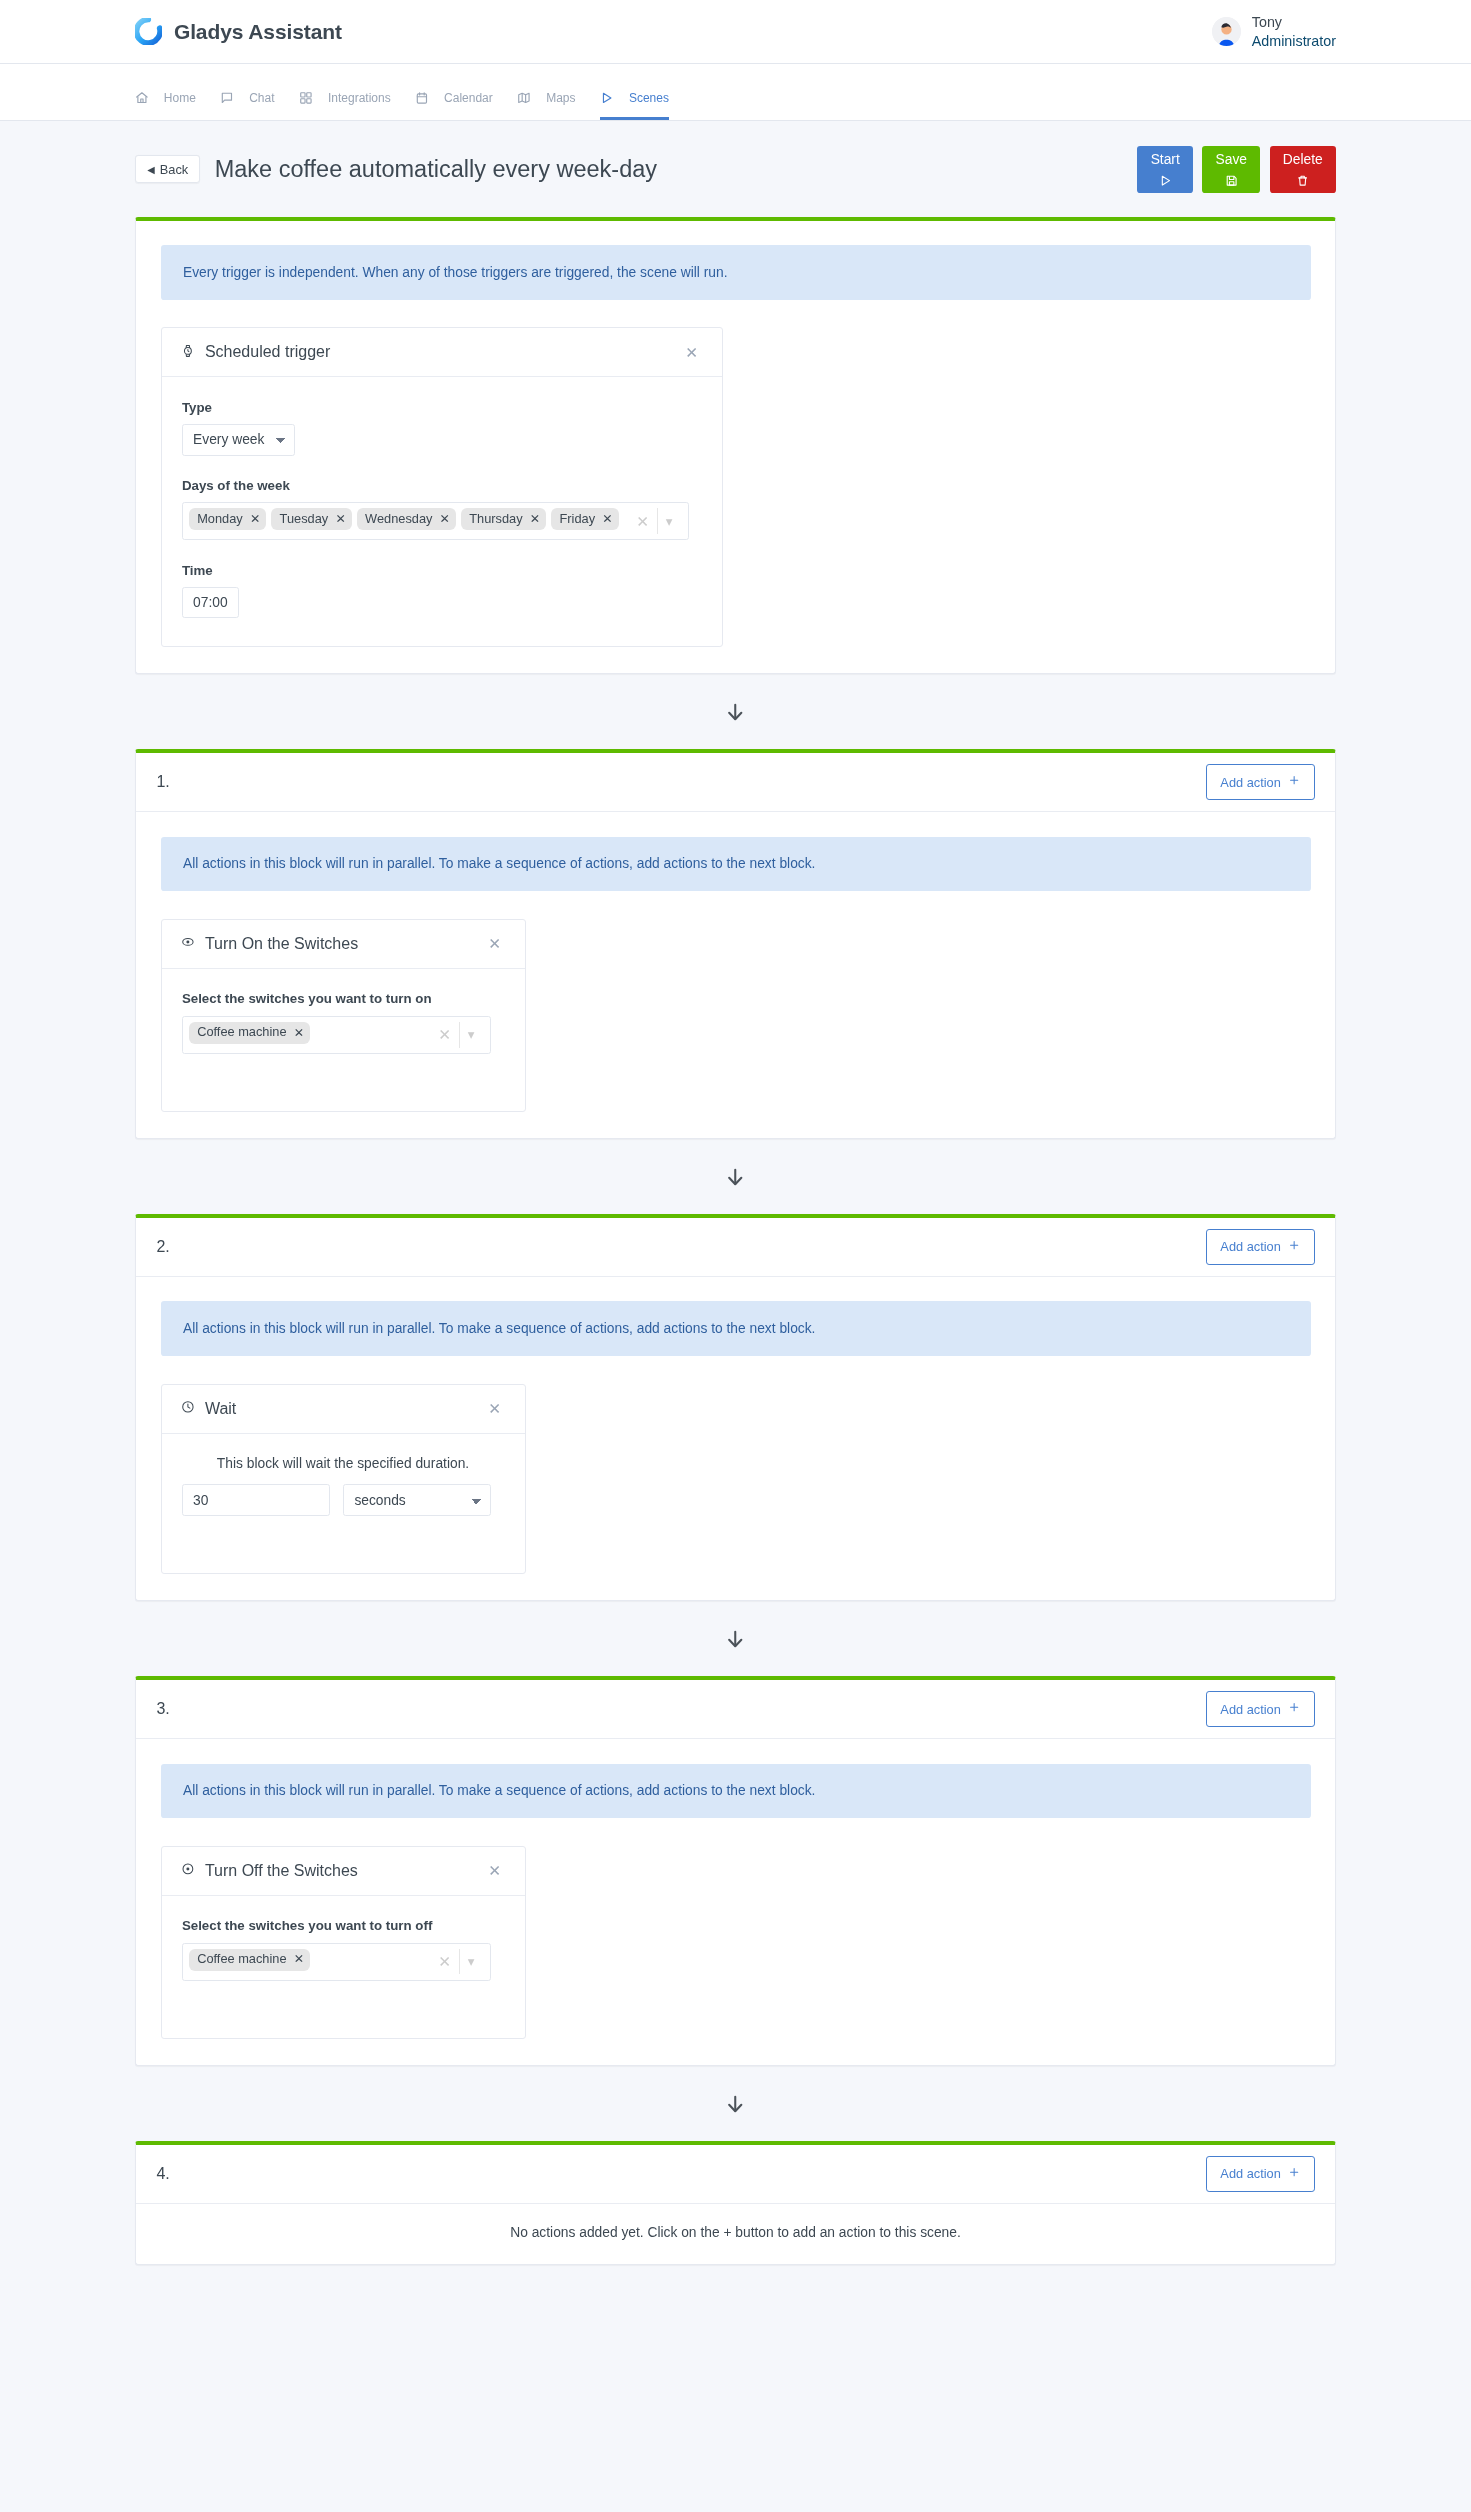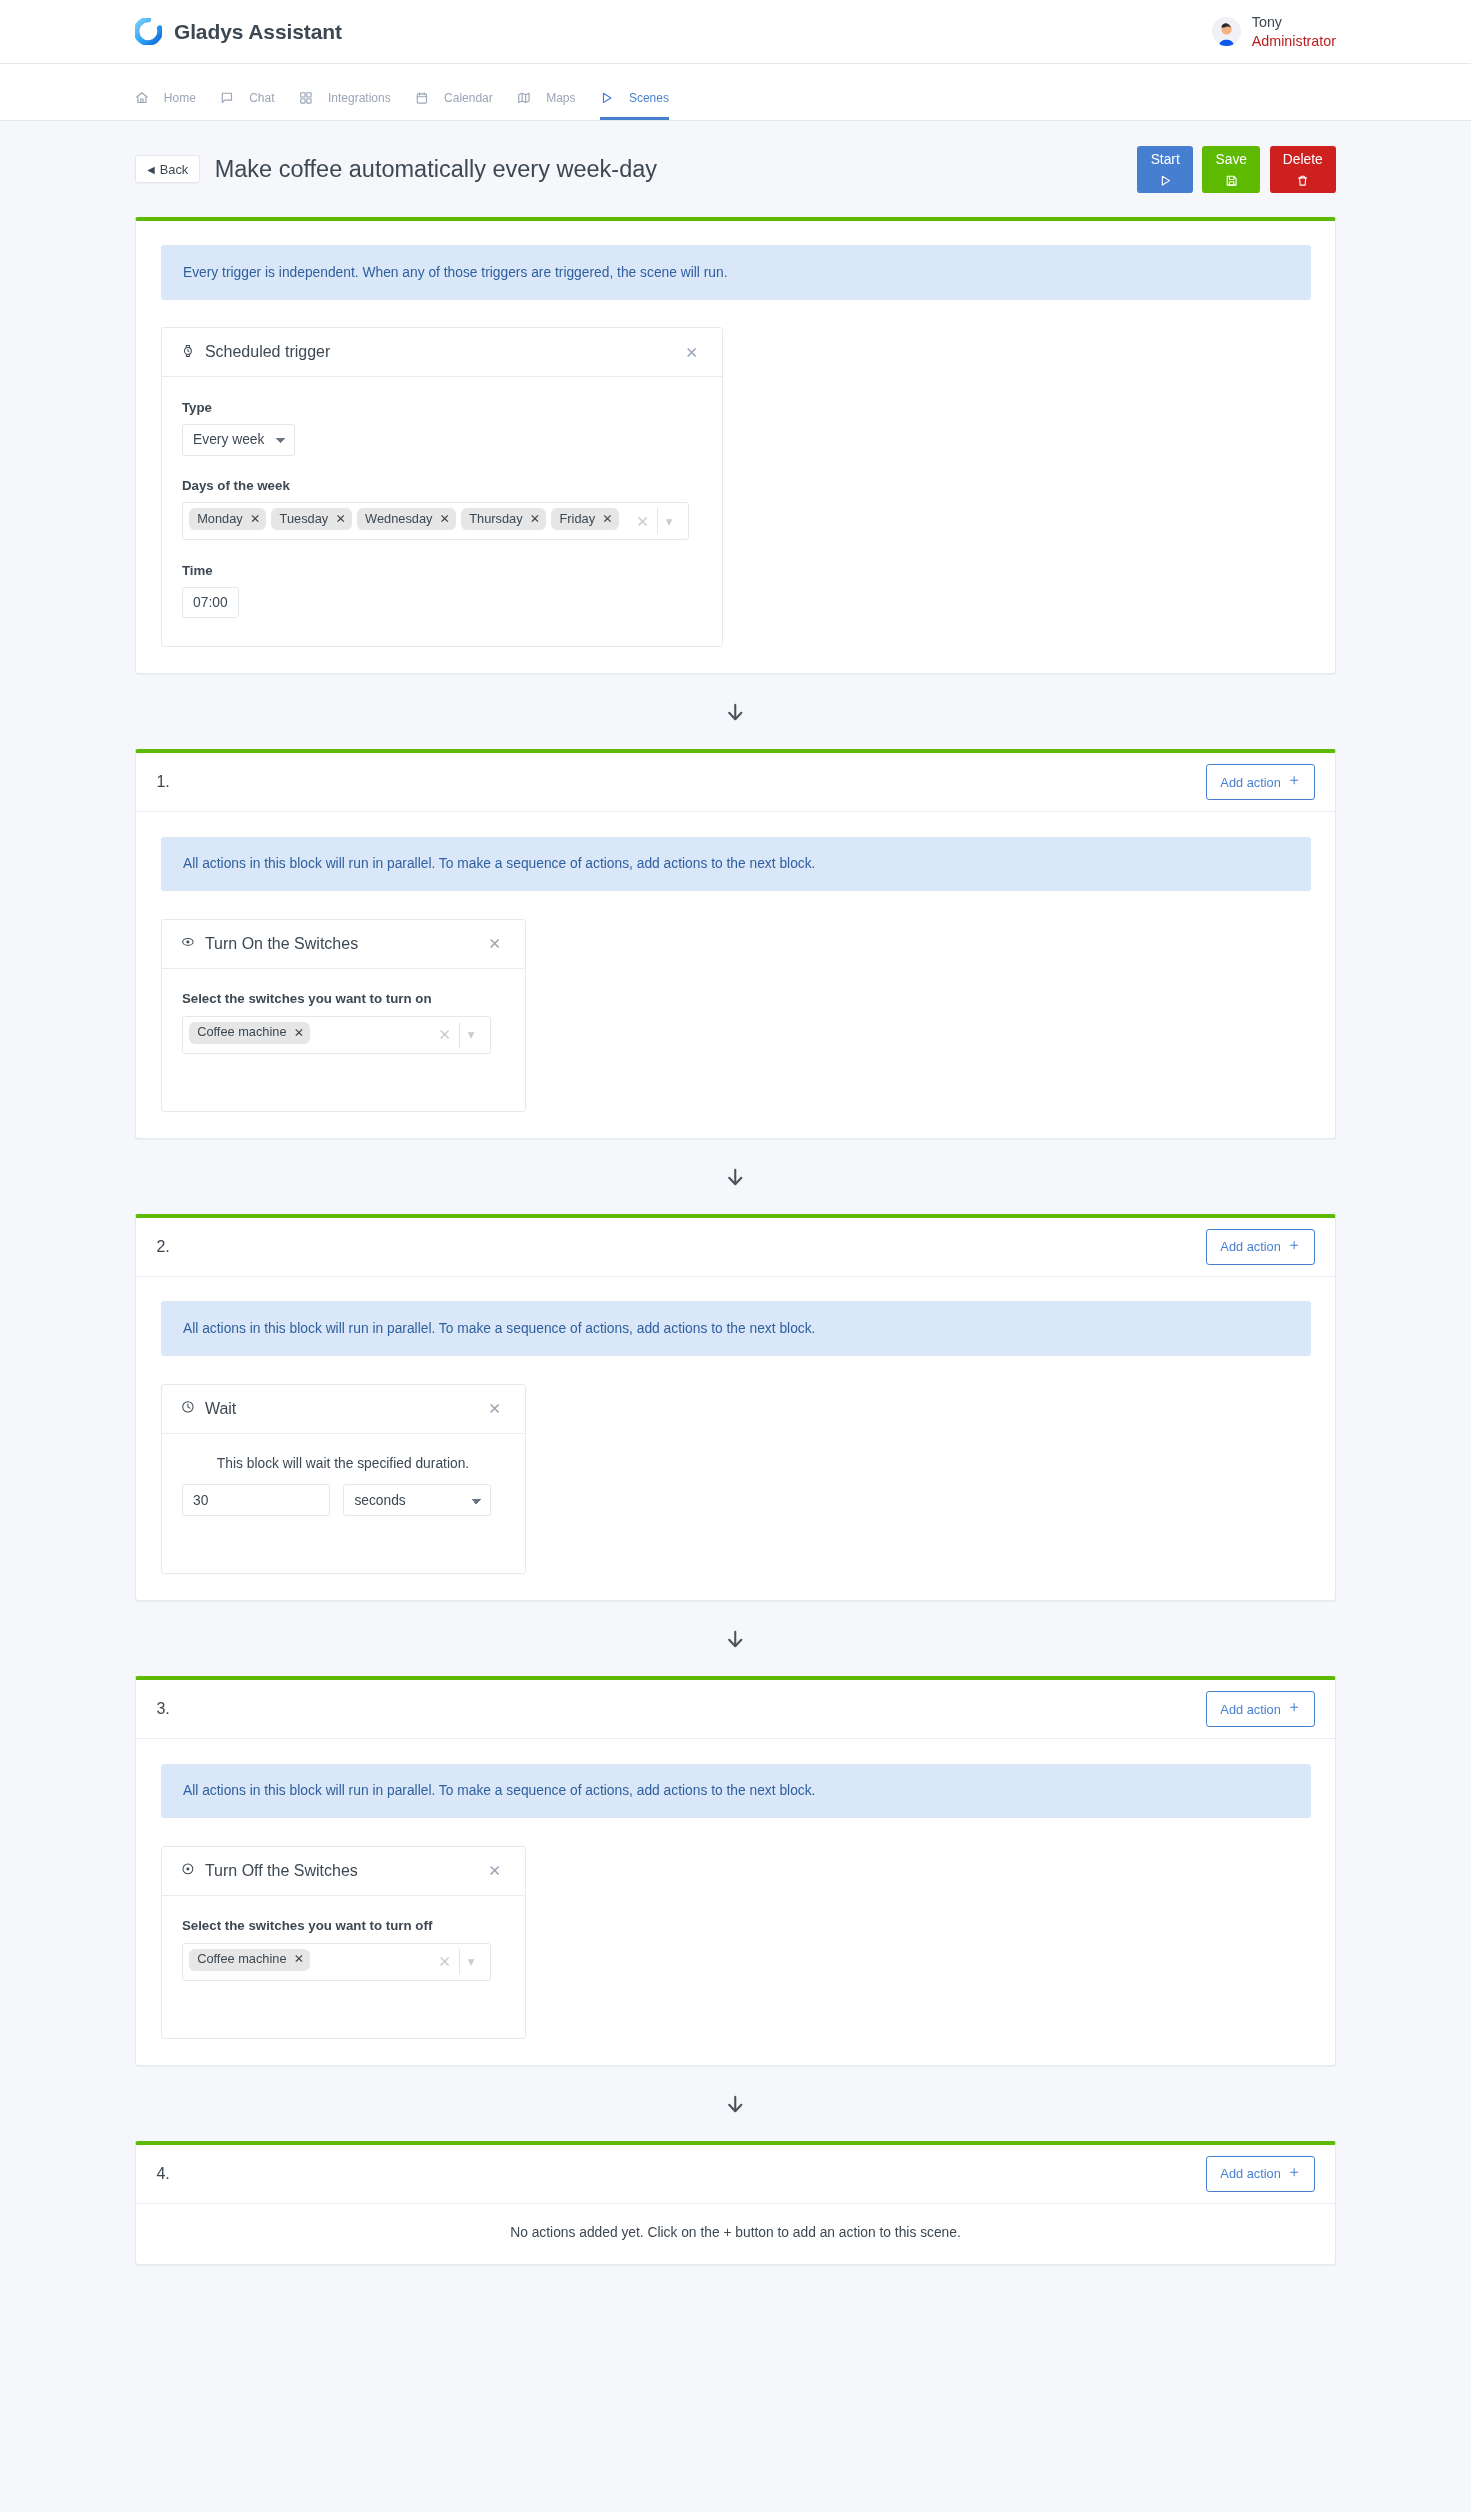--- a/index.html
+++ b/index.html
@@ -26,21 +26,21 @@
   .brand-logo { width:26.6px; height:26.6px; flex:0 0 26.6px; }
   .brand-name { font-size:21px; font-weight:bold; color:#3d4852; letter-spacing:-0.1px; }
 
   .user-box { margin-left:auto; display:flex; align-items:center; gap:11.2px; }
   .avatar {
     width:29px;height:29px;border-radius:50%;
     background:#f0f1f4; overflow:hidden; position:relative; flex:0 0 29px;
   }
   .user-meta { line-height:1.28; }
   .user-name { font-size:14.3px; color:#3d4852; }
-  .user-role { font-size:14.3px; color:#b91c1c; }
+  .user-role { font-size:14.3px; color:#0c4a6e; }
 
   
   .navbar {
     background:#fff;
     border-bottom:0.5px solid #e3e7ee;
     padding:0 135px;
     height:57px;
     display:flex;
     align-items:flex-end;
   }

